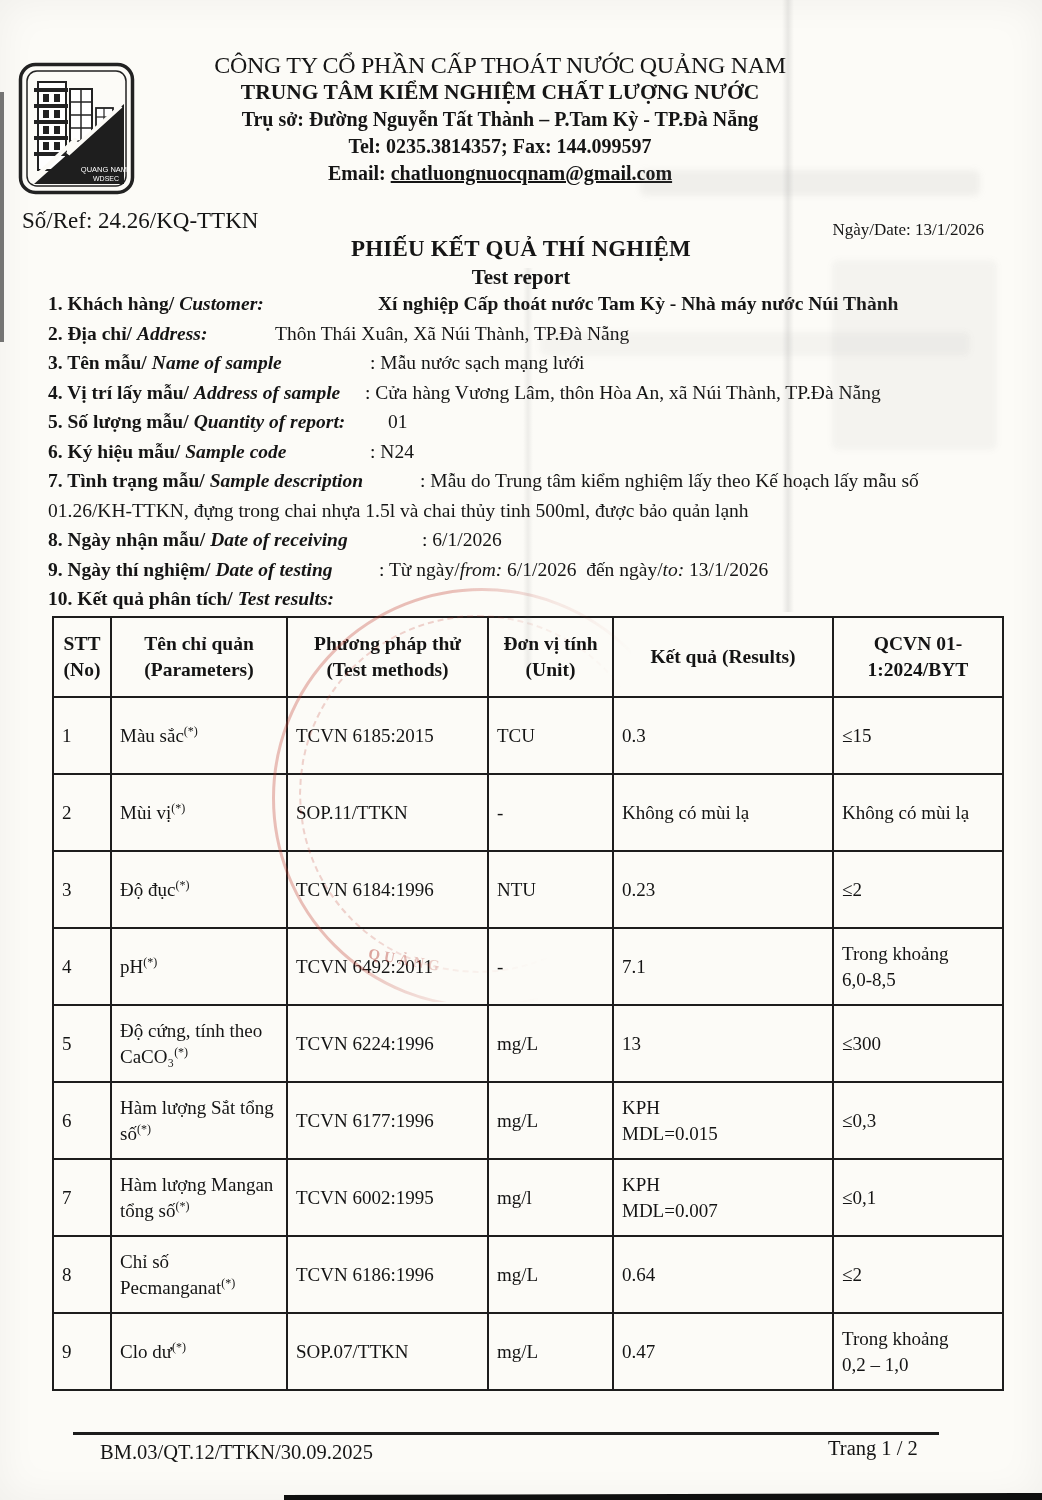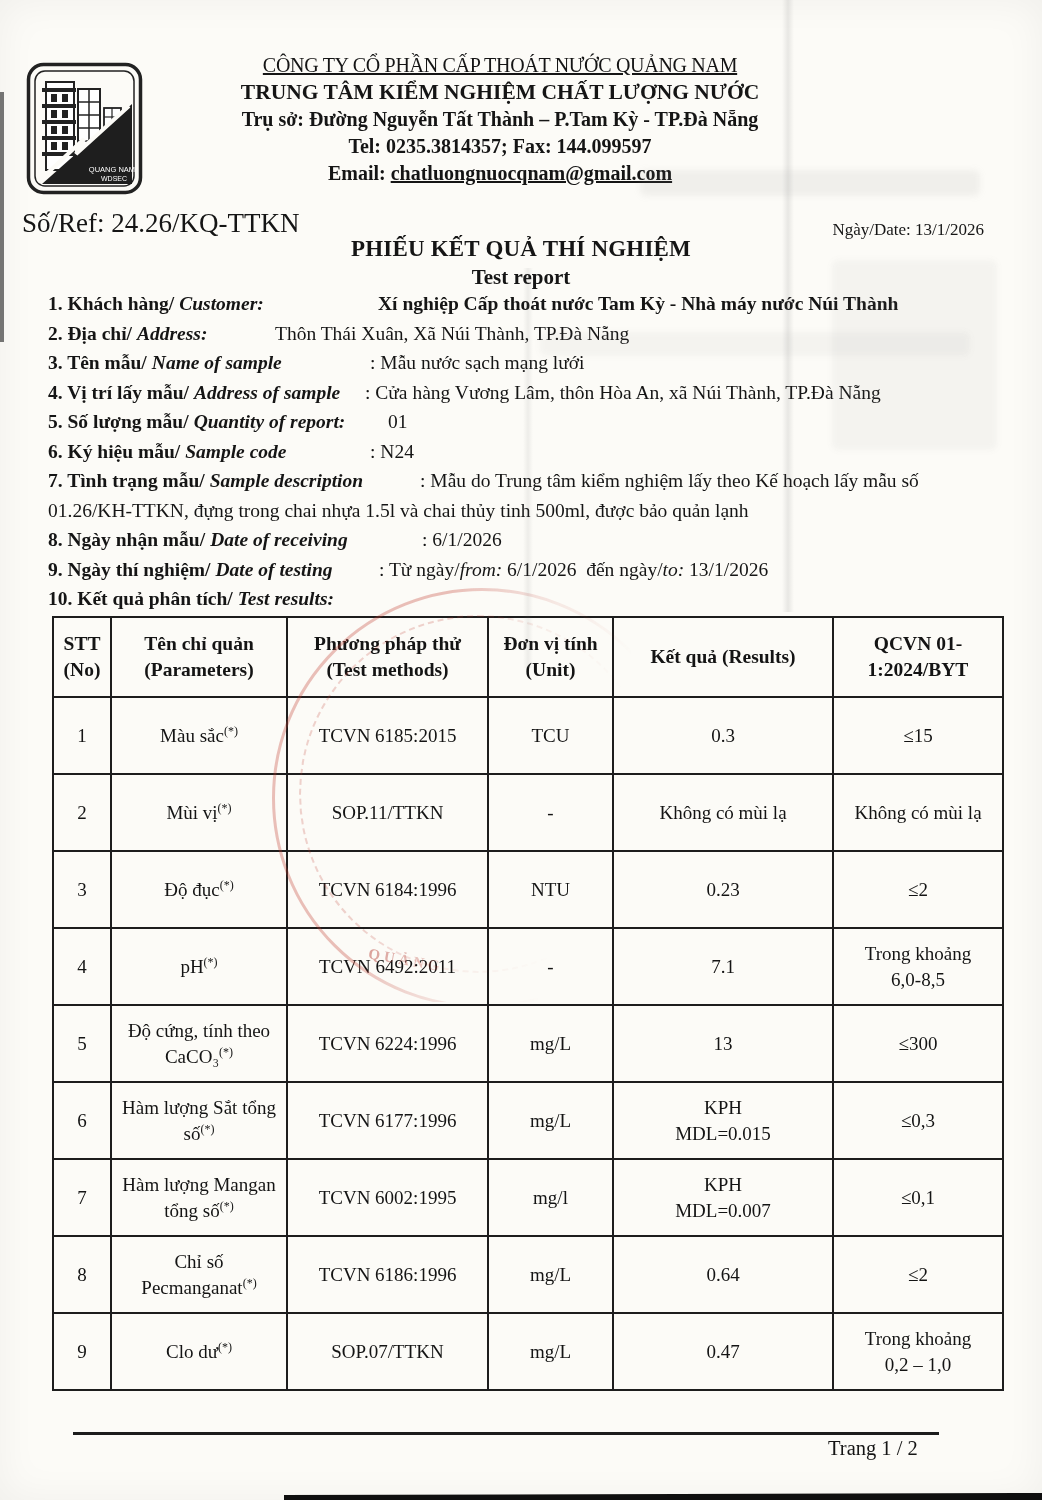--- a/index.html
+++ b/index.html
@@ -1,29 +1,29 @@
 <!DOCTYPE html>
 <html><head>
 <meta charset="utf-8">
 <style>
   html,body{margin:0;padding:0;}
   body{font-family:"Liberation Serif","DejaVu Serif",serif;background:#e9e9e9;}
   .page{position:relative;width:1042px;height:1500px;margin:0 auto;background:#fcfbf7;overflow:hidden;color:#151515;
         box-shadow:inset 0 0 40px rgba(0,0,0,0.05);}
   
-  .logo-box{position:absolute;left:26px;top:62px;width:117px;height:169px;}
+  .logo-box{position:absolute;left:18px;top:62px;width:117px;height:169px;}
   .head-block{position:absolute;left:160px;top:52px;width:680px;text-align:center;line-height:27px;}
-  .head-company{font-size:20px;font-weight:400;letter-spacing:-0.3px;white-space:nowrap;text-decoration:underline;}
+  .head-company{font-size:24px;font-weight:400;letter-spacing:-0.3px;white-space:nowrap;}
   .head-center{font-size:21.5px;font-weight:700;white-space:nowrap;}
   .head-addr,.head-tel,.head-email{font-size:20px;font-weight:700;white-space:nowrap;}
   .head-email .mail{text-decoration:underline;}
   .ilac-seal{position:absolute;left:858px;top:72px;width:86px;height:86px;}
   .aosc-logo{position:absolute;left:932px;top:58px;width:110px;height:110px;}
   
-  .ref-line{position:absolute;left:22px;top:208px;font-size:27px;}
+  .ref-line{position:absolute;left:22px;top:208px;font-size:23px;}
   .date-line{position:absolute;right:58px;top:220px;font-size:17px;}
   
   .title-vi{position:absolute;left:0;top:236px;width:100%;text-align:center;font-size:23px;font-weight:700;letter-spacing:0.2px;}
   .title-en{position:absolute;left:0;top:265px;width:100%;text-align:center;font-size:21px;font-weight:700;}
   
   .items{position:absolute;left:48px;top:289px;width:950px;font-size:19.5px;line-height:29.5px;}
   .item .lbl{display:inline-block;font-weight:700;vertical-align:top;}
   .item .lbl .en{margin-left:5px;}
   .item .val{font-weight:400;}
   .item .val.strong{font-weight:700;}
@@ -31,21 +31,21 @@
   .item:nth-of-type(2) .lbl{width:227px;}
   .item:nth-of-type(3) .lbl{width:322px;}
   .item:nth-of-type(4) .lbl{width:317px;}
   .item:nth-of-type(5) .lbl{width:340px;}
   .item:nth-of-type(6) .lbl{width:322px;}
   .item:nth-of-type(7) .lbl{width:372px;}
   .item:nth-of-type(8) .lbl{width:374px;}
   .item:nth-of-type(9) .lbl{width:331px;}
   
   .results-table{position:absolute;left:52px;top:616px;width:950px;border-collapse:collapse;table-layout:fixed;
-                 text-align:center;font-size:19px;color:#141414;}
+                 font-size:19px;color:#141414;}
   .results-table th,.results-table td{border:2px solid #1d1d1d;padding:2px 8px;vertical-align:middle;line-height:1.32;}
   .results-table thead th{height:74px;font-weight:700;font-size:19.5px;}
   .results-table tbody tr{height:77px;}
   .th-line{display:block;}
   .th-line:empty{display:none;}
   .pre{white-space:pre-line;}
   .results-table sup{font-size:12px;line-height:0;}
   
   .stamp{position:absolute;left:272px;top:588px;width:414px;height:414px;pointer-events:none;
          -webkit-mask-image:linear-gradient(105deg,#000 34%,rgba(0,0,0,0.3) 55%,transparent 72%);
@@ -291,20 +291,21 @@
     </tbody>
   </table>
 
   <div class="stamp">
     <div class="ring"></div>
     <div class="ring inner"></div>
     <span class="frag">QUẢNG</span>
   </div>
 
   <div class="footer-rule"></div>
+  <div class="footer-code">BM.03/QT.12/TTKN/30.09.2025</div>
   <div class="footer-page">Trang 1 / 2</div>
 
   <div class="crease c1"></div>
   <div class="crease c2"></div>
   <div class="edge-sliver"></div>
   <div class="smudge sm1"></div>
   <div class="smudge sm2"></div>
   <div class="smudge sm3"></div>
   <div class="bottom-band"></div>
 

